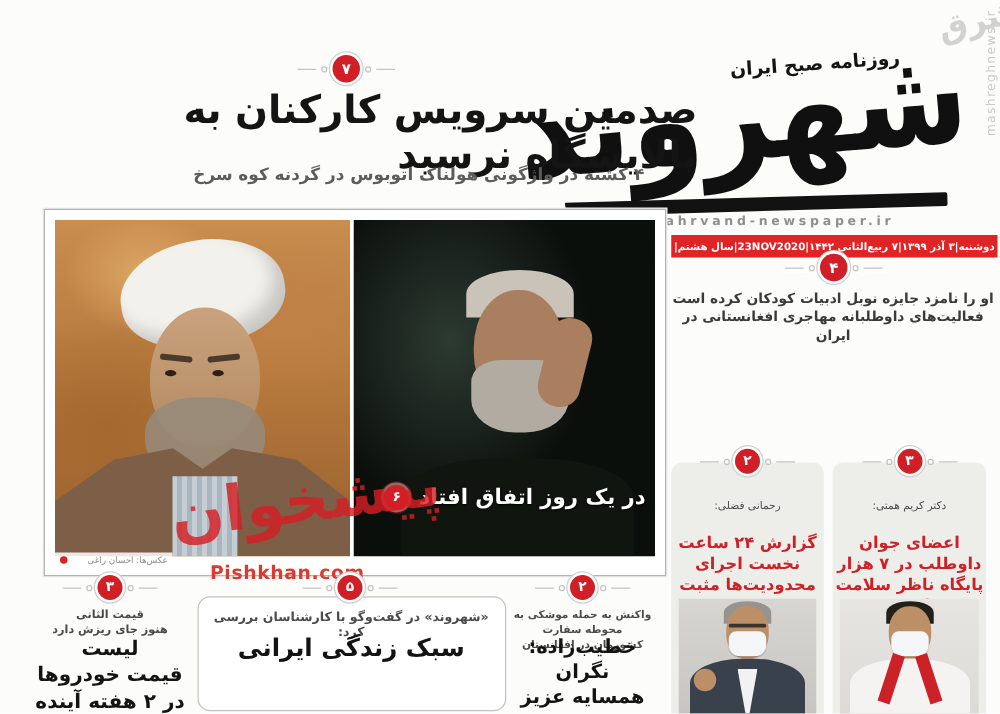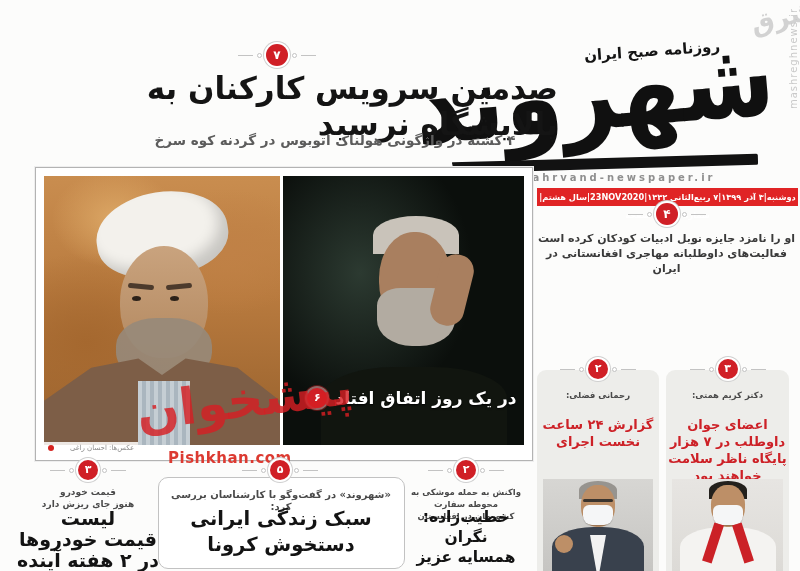--- a/index.html
+++ b/index.html
@@ -92,21 +92,21 @@
   #afghan-kicker{left:535px;top:231px;width:263px;text-align:center;font-size:11px;font-weight:bold;
       color:#3a3a3a;line-height:15px;}
   #afghan-headline{left:535px;top:266px;width:263px;text-align:center;font-size:26px;font-weight:900;
       color:#121212;line-height:39px;letter-spacing:-0.5px;}
 
   
   .panel{position:absolute;top:370px;height:201px;background:#ededea;border-radius:9px 9px 0 0;}
   #panel-rahmani{left:537px;width:122px;}
   #panel-hemmati{left:666px;width:123px;}
   .panel .badge-row{margin-top:-11px;}
-  .panel .kicker{text-align:center;font-size:8.5px;font-weight:bold;color:#4a4a4a;margin-top:11px;}
+  .panel .kicker{text-align:center;font-size:8.5px;font-weight:normal;color:#4a4a4a;margin-top:21px;}
   .panel .headline-red{text-align:center;font-size:13px;font-weight:900;color:#cd2127;line-height:17px;margin-top:16px;}
   .panel .photo{position:absolute;left:6px;right:6px;bottom:0;height:92px;overflow:hidden;}
   #photo-rahmani{background:linear-gradient(#d7d6d3,#c6c5c2);}
   #photo-hemmati{background:linear-gradient(#e7e5e2,#dcdad6);}
   .head{position:absolute;left:50%;transform:translateX(-50%);top:6px;width:34px;height:42px;
         background:#bd8f67;border-radius:46%;}
   .hair-gray{position:absolute;left:50%;transform:translateX(-50%);top:2px;width:38px;height:18px;
         background:#97948f;border-radius:50% 50% 0 0;}
   .hair-black{position:absolute;left:50%;transform:translateX(-50%);top:2px;width:38px;height:18px;
         background:#23201c;border-radius:50% 50% 0 0;}
@@ -122,21 +122,21 @@
         background:#f4f3f1;border-radius:45% 45% 0 0;}
   .collar-l,.collar-r{position:absolute;bottom:8px;width:10px;height:40px;background:#cb2127;}
   .collar-l{left:50%;margin-left:-20px;transform:rotate(18deg);}
   .collar-r{left:50%;margin-left:10px;transform:rotate(-18deg);}
 
   
   .b-kicker{text-align:center;font-size:9px;font-weight:bold;color:#4a4a4a;line-height:12px;}
   .b-headline{text-align:center;font-weight:900;color:#131313;}
   #cars-badge{left:28px;top:460px;width:120px;}
   #cars-kicker{left:14px;top:486px;width:148px;}
-  #cars-headline{left:14px;top:508px;width:148px;font-size:19px;line-height:21px;}
+  #cars-headline{left:14px;top:508px;width:148px;font-size:16px;line-height:21px;}
   #box5{left:158px;top:477px;width:245px;height:90px;background:#fff;border:1px solid #c2c2c2;border-radius:10px;}
   #box5-badge{left:200px;top:460px;width:160px;}
   #box5-kicker{left:166px;top:489px;width:230px;font-size:10px;}
   #box5-headline{left:166px;top:506px;width:230px;font-size:19.5px;line-height:26px;}
   #khatib-badge{left:406px;top:460px;width:120px;}
   #khatib-kicker{left:396px;top:486px;width:140px;font-size:8.5px;}
   #khatib-headline{left:400px;top:507px;width:132px;font-size:15.5px;line-height:20px;}
 </style>
 </head>
 <body>
@@ -214,20 +214,21 @@
       <span class="dash"></span>
       <span class="dot"></span>
       <span class="badge sm">۲</span>
       <span class="dot"></span>
       <span class="dash"></span>
     </div>
     <div class="kicker rtl">رحمانی فضلی:</div>
     <div class="headline-red rtl">
       <div>گزارش ۲۴ ساعت</div>
       <div>نخست اجرای</div>
+      <div>محدودیت‌ها مثبت</div>
     </div>
     <div class="photo" id="photo-rahmani">
       <div class="hair-gray"></div>
       <div class="head"></div>
       <div class="glasses"></div>
       <div class="maskw"></div>
       <div class="suit"></div>
       <div class="shirt-w"></div>
       <div class="hand"></div>
     </div>
@@ -258,41 +259,40 @@
   </div>
 
   <div class="abs badge-row" id="cars-badge">
     <span class="dash"></span>
     <span class="dot"></span>
     <span class="badge sm">۳</span>
     <span class="dot"></span>
     <span class="dash"></span>
   </div>
   <div class="abs b-kicker rtl" id="cars-kicker">
-    <div>قیمت خودرو</div>
+    <div>قیمت الثانی</div>
     <div>هنوز جای ریزش دارد</div>
   </div>
   <div class="abs b-headline rtl" id="cars-headline">
     <div>لیست</div>
     <div>قیمت خودروها</div>
     <div>در ۲ هفته آینده</div>
   </div>
 
   <div class="abs" id="box5"></div>
   <div class="abs badge-row" id="box5-badge">
     <span class="dash"></span>
     <span class="dot"></span>
     <span class="badge sm">۵</span>
     <span class="dot"></span>
     <span class="dash"></span>
   </div>
   <div class="abs b-kicker rtl" id="box5-kicker">«شهروند» در گفت‌وگو با کارشناسان بررسی کرد:</div>
   <div class="abs b-headline rtl" id="box5-headline">
     <div>سبک زندگی ایرانی</div>
-    <div>دستخوش کرونا</div>
   </div>
 
   <div class="abs badge-row" id="khatib-badge">
     <span class="dash"></span>
     <span class="dot"></span>
     <span class="badge sm">۲</span>
     <span class="dot"></span>
     <span class="dash"></span>
   </div>
   <div class="abs b-kicker rtl" id="khatib-kicker">

